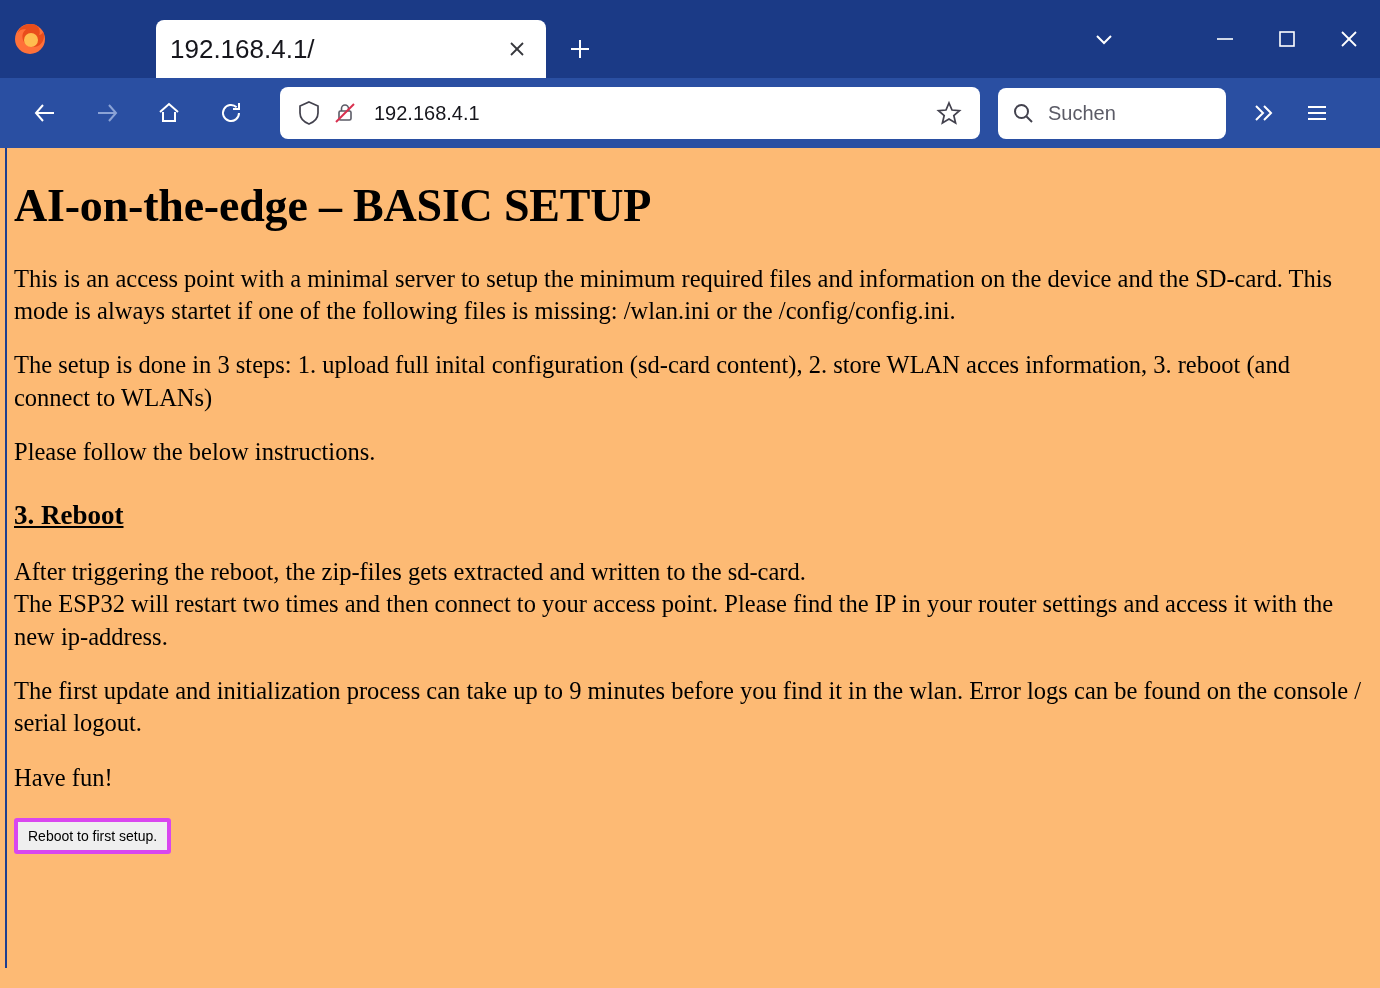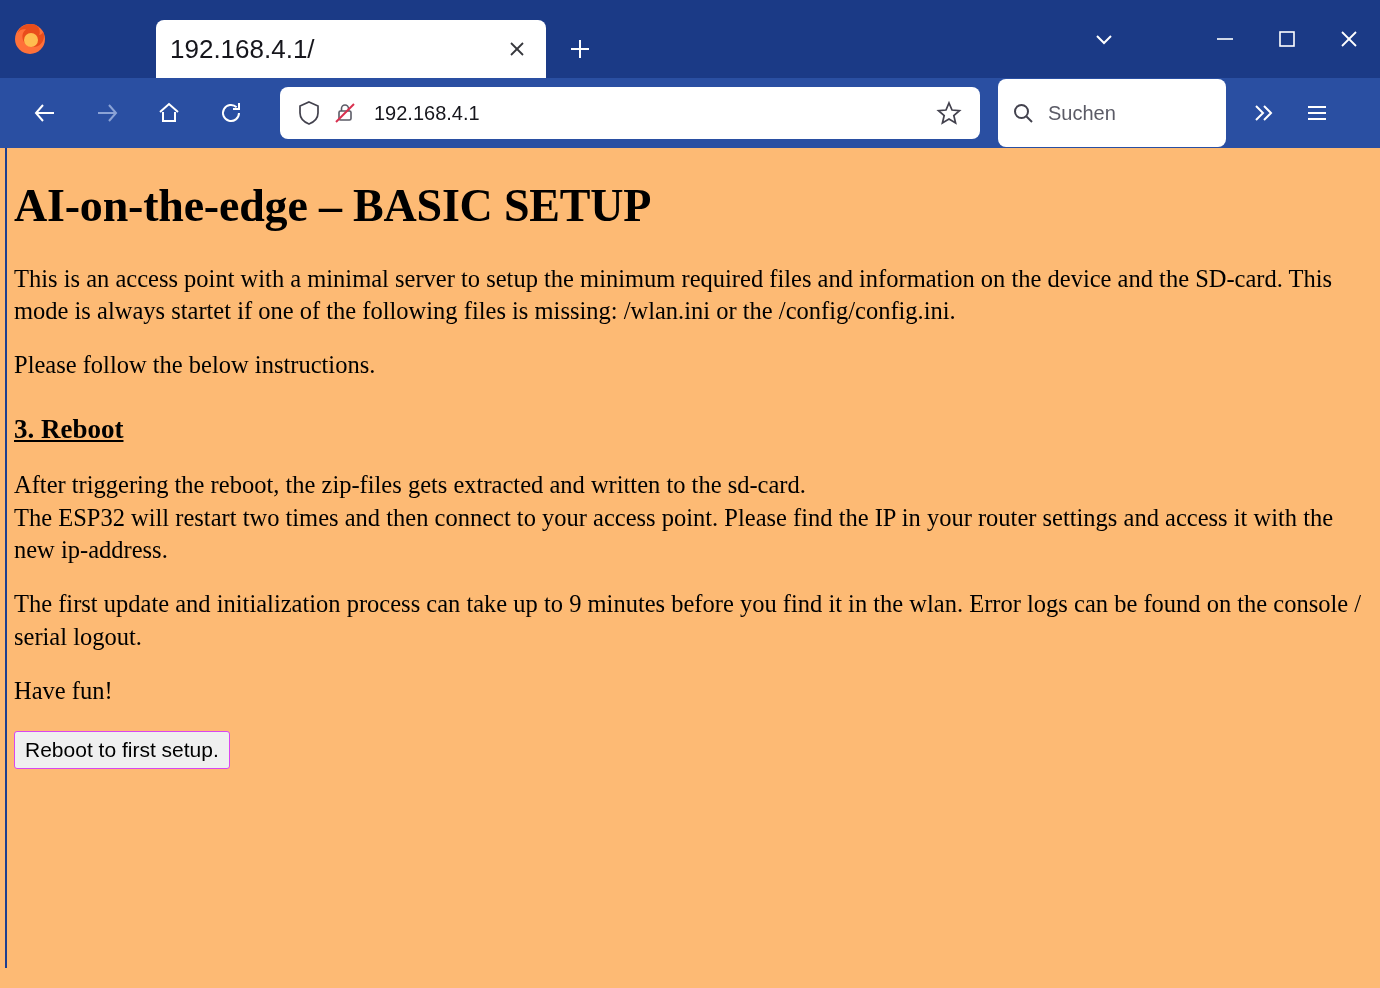--- a/index.html
+++ b/index.html
@@ -151,21 +151,21 @@
     color: #16161c;
     margin-left: 12px;
     white-space: nowrap;
     overflow: hidden;
     text-overflow: ellipsis;
   }
   .star-icon { width: 34px; height: 34px; display:flex; align-items:center; justify-content:center; color:#42414d; }
 
   .searchbar {
     width: 228px;
-    height: 68px;
+    height: 51px;
     background: #ffffff;
     border-radius: 8px;
     display: flex;
     align-items: center;
     padding: 0 12px;
     box-sizing: border-box;
     margin-left: 18px;
   }
   .search-icon { width: 26px; height: 26px; display:flex; align-items:center; justify-content:center; color:#42414d; }
   .search-placeholder {
@@ -205,23 +205,23 @@
     font-weight: bold;
     margin: 30px 0 22px 0;
     text-decoration: underline;
   }
   .page p {
     margin: 0 0 22px 0;
     max-width: 1352px;
   }
   .reboot-btn {
     font-family: "Liberation Sans", sans-serif;
-    font-size: 21px;
+    font-size: 14px;
     background: #efefef;
-    border: 1px solid #d946ef;
+    border: 4px solid #d946ef;
     border-radius: 3px;
     padding: 6px 10px;
     color: #000000;
     cursor: pointer;
     margin-top: 2px;
   }
   .edge-line {
     position: absolute;
     left: 5px;
     width: 2px;
@@ -358,20 +358,21 @@
         </svg>
       </div>
     </div>
   </div>
 
   <div class="content-wrap">
     <div class="edge-line" style="top:0; height:820px;"></div>
     <div class="page">
       <h1>AI-on-the-edge – BASIC SETUP</h1>
       <p>This is an access point with a minimal server to setup the minimum required files and information on the device and the SD-card. This mode is always startet if one of the following files is missing: /wlan.ini or the /config/config.ini.</p>
+      <p>The setup is done in 3 steps: 1. upload full inital configuration (sd-card content), 2. store WLAN acces information, 3. reboot (and connect to WLANs)</p>
       <p>Please follow the below instructions.</p>
       <h3>3. Reboot</h3>
       <p>
         <span>After triggering the reboot, the zip-files gets extracted and written to the sd-card.</span><br>
         <span>The ESP32 will restart two times and then connect to your access point. Please find the IP in your router settings and access it with the new ip-address.</span>
       </p>
       <p>The first update and initialization process can take up to 9 minutes before you find it in the wlan. Error logs can be found on the console / serial logout.</p>
       <p>Have fun!</p>
       <button class="reboot-btn">Reboot to first setup.</button>
     </div>

